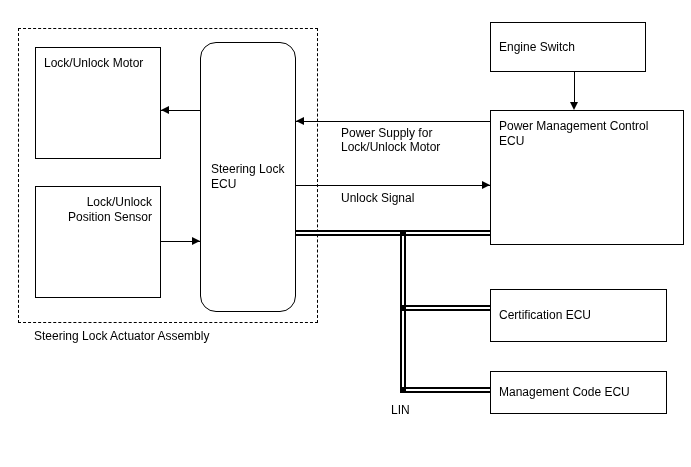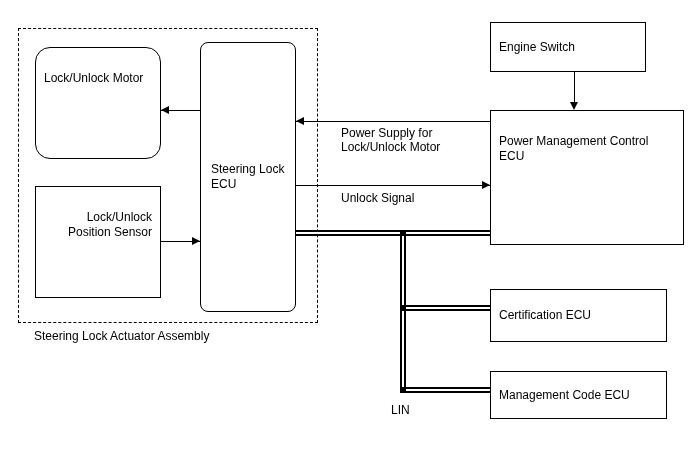--- a/index.html
+++ b/index.html
@@ -10,29 +10,29 @@
     font-family:"Liberation Sans", sans-serif;
     font-size:12px;
     color:#000;
     overflow:hidden;
   }
   .box {
     position:absolute;
     border:1px solid #000;
     background:#fff;
     box-sizing:border-box;
-    padding:23px 8px;
+    padding:8px 8px;
     line-height:1.25;
   }
   .vcenter { display:flex; align-items:center; }
-  .rounded { border-radius:8px; }
+  .rounded { border-radius:16px; }
 
   
   .assembly-boundary { left:18px; top:28px; width:300px; height:295px; border:1px dashed #000; background:transparent; }
-  .motor   { left:35px;  top:47px;  width:126px; height:112px;border-radius:15px; }
+  .motor   { left:35px;  top:47px;  width:126px; height:112px; }
   .sensor  { left:35px;  top:186px; width:126px; height:112px;text-align:right; }
   .slecu   { left:200px; top:42px;  width:96px;  height:270px; padding-left:10px; }
   .engine  { left:490px; top:22px;  width:156px; height:50px; }
   .pmecu   { left:490px; top:110px; width:194px; height:135px; }
   .cert    { left:490px; top:289px; width:177px; height:53px; }
   .immo    { left:490px; top:371px; width:177px; height:43px; }
 
   .line { position:absolute; background:#000; }
   .hline { height:1px; }
   .vline { width:1px; }

